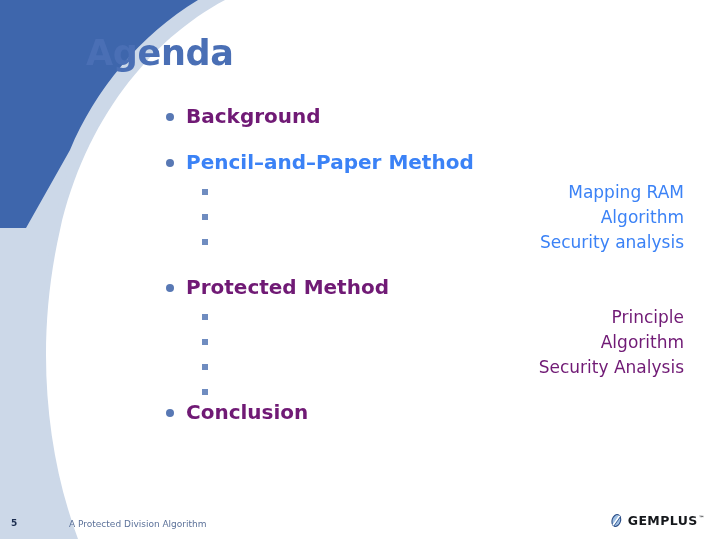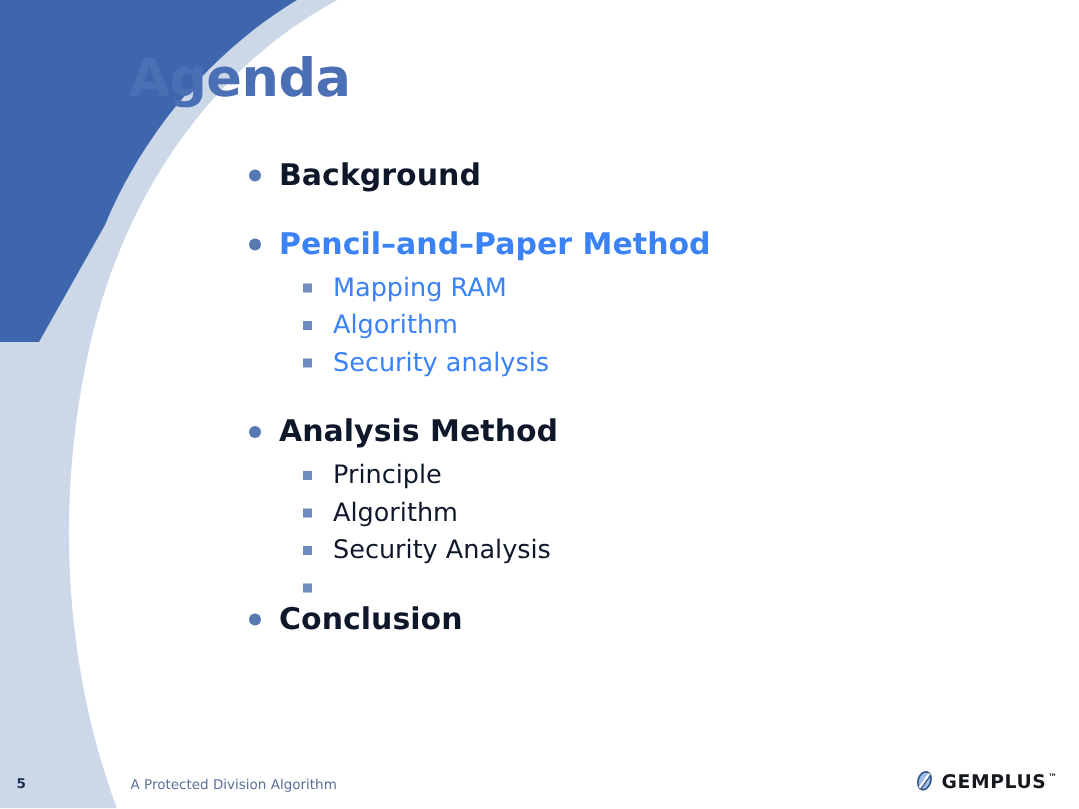--- a/index.html
+++ b/index.html
@@ -66,49 +66,50 @@
     background: #5878b4;
   }
 
   .lvl2 {
     position: relative;
     padding-left: 58px;
     font-size: 17px;
     font-weight: normal;
     line-height: 25px;
     white-space: nowrap;
+    text-align: right;
   }
   .lvl2 .sq {
     position: absolute;
     left: 38px;
     top: 9px;
     width: 6px;
     height: 6px;
     background: #6f8cc0;
   }
 
-  .teal { color: #0f172a; }
+  .teal { color: #701a75; }
   .dark { color: #3b82f6; }
 
   .gap-lg { height: 22px; }
   .gap-md { height: 20px; }
   .gap-sm { height: 6px; }
 
   
   #page-num {
     position: absolute;
     left: 11px;
     top: 518px;
     font-size: 9px;
     font-weight: bold;
     color: #1b2d4f;
   }
   #footer-text {
     position: absolute;
-    left: 87px;
+    left: 69px;
     top: 519px;
     font-size: 9px;
     color: #5b7199;
     white-space: nowrap;
   }
   #logo {
     position: absolute;
     right: 14px;
     top: 513px;
     display: flex;
@@ -177,21 +178,21 @@
     </div>
     <div class="lvl2 dark">
       <span class="sq"></span>
       <span>Security analysis</span>
     </div>
 
     <div class="gap-md"></div>
 
     <div class="lvl1 teal">
       <span class="dot"></span>
-      <span>Analysis Method</span>
+      <span>Protected Method</span>
     </div>
     <div class="gap-sm"></div>
     <div class="lvl2 teal">
       <span class="sq"></span>
       <span>Principle</span>
     </div>
     <div class="lvl2 teal">
       <span class="sq"></span>
       <span>Algorithm</span>
     </div>

